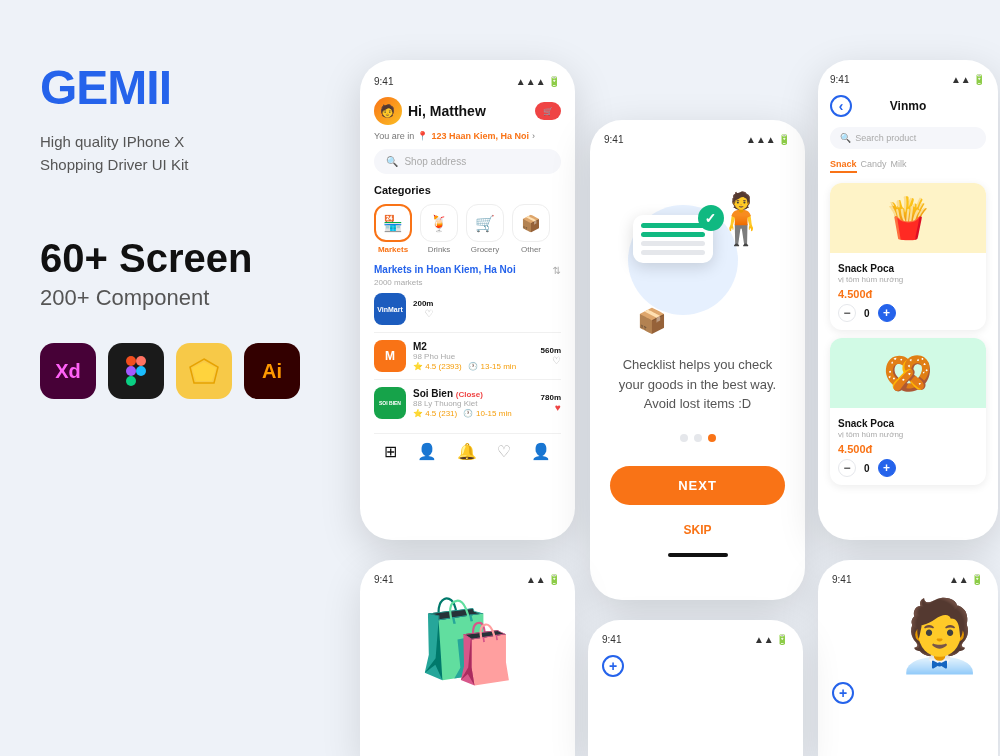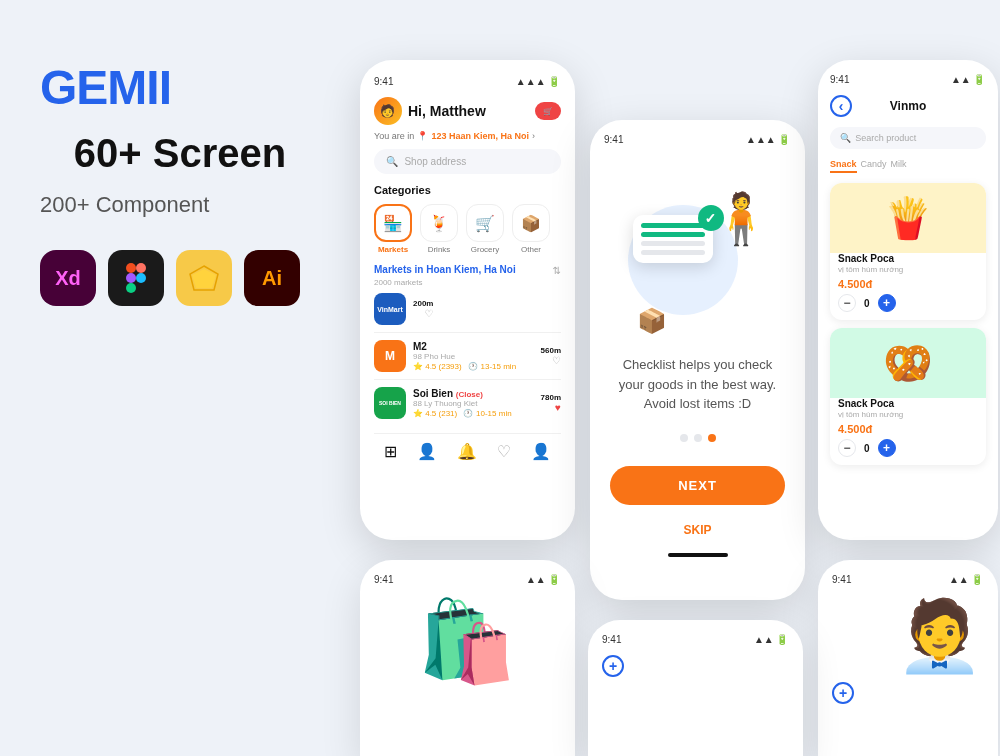--- a/index.html
+++ b/index.html
@@ -32,22 +32,21 @@
       font-size: 15px;
       color: #555;
       line-height: 1.5;
       margin-bottom: 60px;
     }
 
     .stat-large {
       font-size: 40px;
       font-weight: 800;
       color: #111;
-      margin-bottom: 16px;
-      text-align: center;
+      margin-bottom: 4px;
     }
 
     .stat-sub {
       font-size: 22px;
       color: #555;
       margin-bottom: 32px;
     }
 
     .tools {
       display: flex;
@@ -59,21 +58,21 @@
     .tool-icon {
       width: 56px;
       height: 56px;
       border-radius: 14px;
       display: flex;
       align-items: center;
       justify-content: center;
       font-size: 26px;
     }
 
-    .tool-xd { background: #470137; color: #ff61f6; border-radius: 16px; }
+    .tool-xd { background: #470137; color: #ff61f6; }
     .tool-sketch { background: #f7c948; }
 
     
     .phones-area {
       position: absolute;
       left: 340px;
       top: 0;
       right: 0;
       bottom: 0;
     }
@@ -394,21 +393,21 @@
       height: 70px;
       display: flex;
       align-items: center;
       justify-content: center;
       font-size: 36px;
     }
 
     .product-img.snack1 { background: #fef3c7; }
     .product-img.snack2 { background: #d1fae5; }
 
-    .product-details { padding: 0 8px 8px; }
+    .product-details { padding: 10px 8px 8px; }
     .product-name { font-size: 10px; font-weight: 700; color: #111; margin-bottom: 1px; }
     .product-sub { font-size: 8px; color: #aaa; margin-bottom: 4px; }
     .product-price { font-size: 11px; font-weight: 800; color: #f97316; margin-bottom: 4px; }
 
     .qty-row {
       display: flex;
       align-items: center;
       gap: 8px;
     }
 
@@ -494,20 +493,24 @@
       color: #2563eb;
       font-size: 14px;
       font-weight: 700;
     }
   </style>
 </head>
 <body>
 
 <div class="left-panel">
   <div class="logo">GEMII</div>
+  <div class="tagline">
+    <span>High quality IPhone X</span><br>
+    <span>Shopping Driver UI Kit</span>
+  </div>
 
   <div class="stat-large">60+ Screen</div>
   <div class="stat-sub">200+ Component</div>
 
   <div class="tools">
 
     <div class="tool-icon tool-xd" style="font-size:20px; font-weight:900; color:#ff61f6;">
       <span>Xd</span>
     </div>
 

